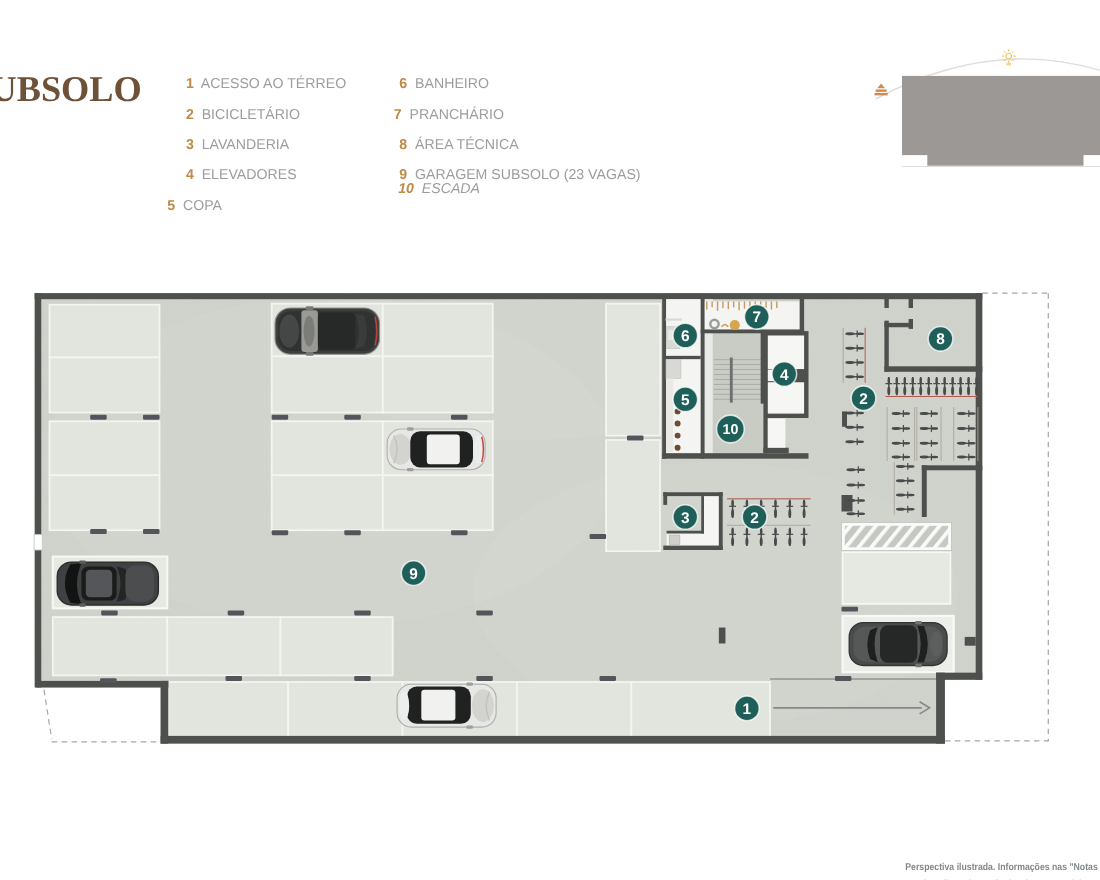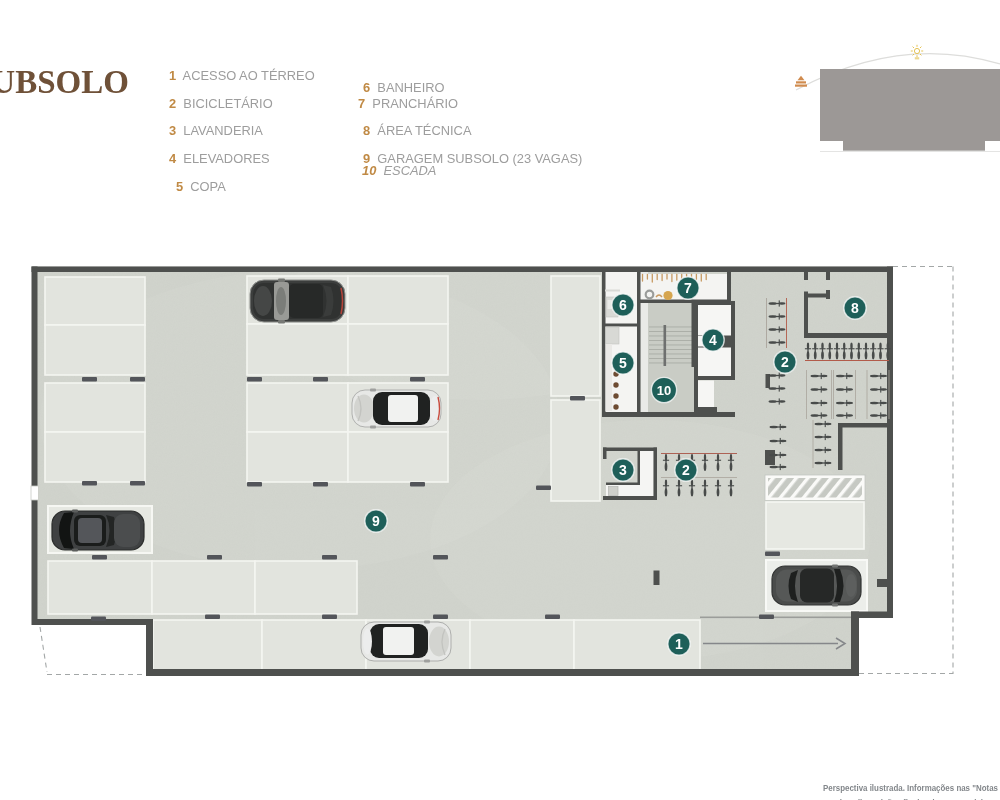--- a/index.html
+++ b/index.html
@@ -17,26 +17,26 @@
 <div class="abs" style="left:0;top:0;">
 
   <div class="lrow legend" style="left:169px;top:68px;"><span class="num">1</span>&nbsp; ACESSO AO TÉRREO</div>
 
   <div class="lrow legend" style="left:169px;top:96px;"><span class="num">2</span>&nbsp; BICICLETÁRIO</div>
 
   <div class="lrow legend" style="left:169px;top:123px;"><span class="num">3</span>&nbsp; LAVANDERIA</div>
 
   <div class="lrow legend" style="left:169px;top:151px;"><span class="num">4</span>&nbsp; ELEVADORES</div>
 
-  <div class="lrow legend" style="left:176px;top:179px;"><span class="num">5</span>&nbsp; COPA</div>
+  <div class="lrow legend" style="left:152px;top:179px;"><span class="num">5</span>&nbsp; COPA</div>
 </div>
 
 <div class="abs" style="left:0;top:0;">
 
-  <div class="lrow legend" style="left:363px;top:80px;"><span class="num">6</span>&nbsp; BANHEIRO</div>
+  <div class="lrow legend" style="left:363px;top:68px;"><span class="num">6</span>&nbsp; BANHEIRO</div>
 
   <div class="lrow legend" style="left:358px;top:96px;"><span class="num">7</span>&nbsp; PRANCHÁRIO</div>
 
   <div class="lrow legend" style="left:363px;top:123px;"><span class="num">8</span>&nbsp; ÁREA TÉCNICA</div>
 
   <div class="lrow legend" style="left:363px;top:151px;"><span class="num">9</span>&nbsp; GARAGEM SUBSOLO (23 VAGAS)</div>
 
   <div class="lrow legend" style="left:362px;top:163px;font-style:italic;"><span class="num">10</span>&nbsp; ESCADA</div>
 </div>
 

